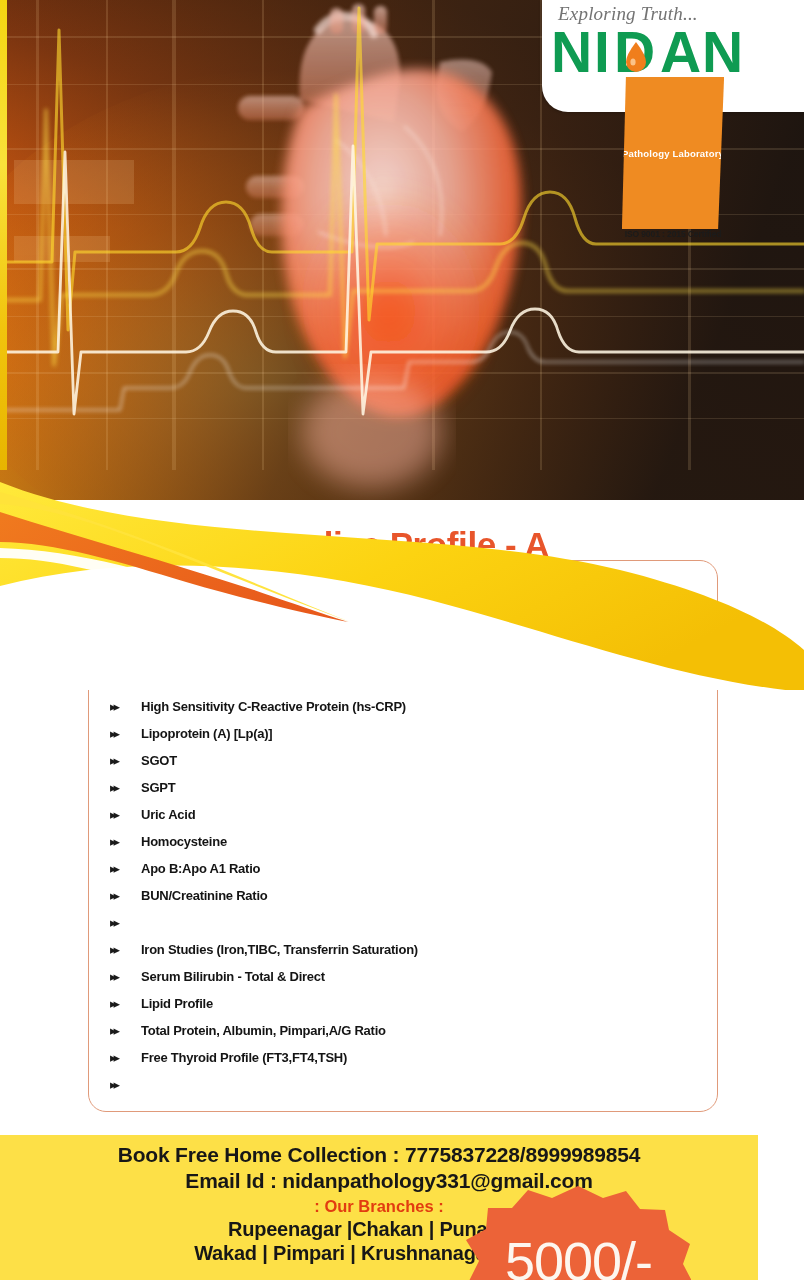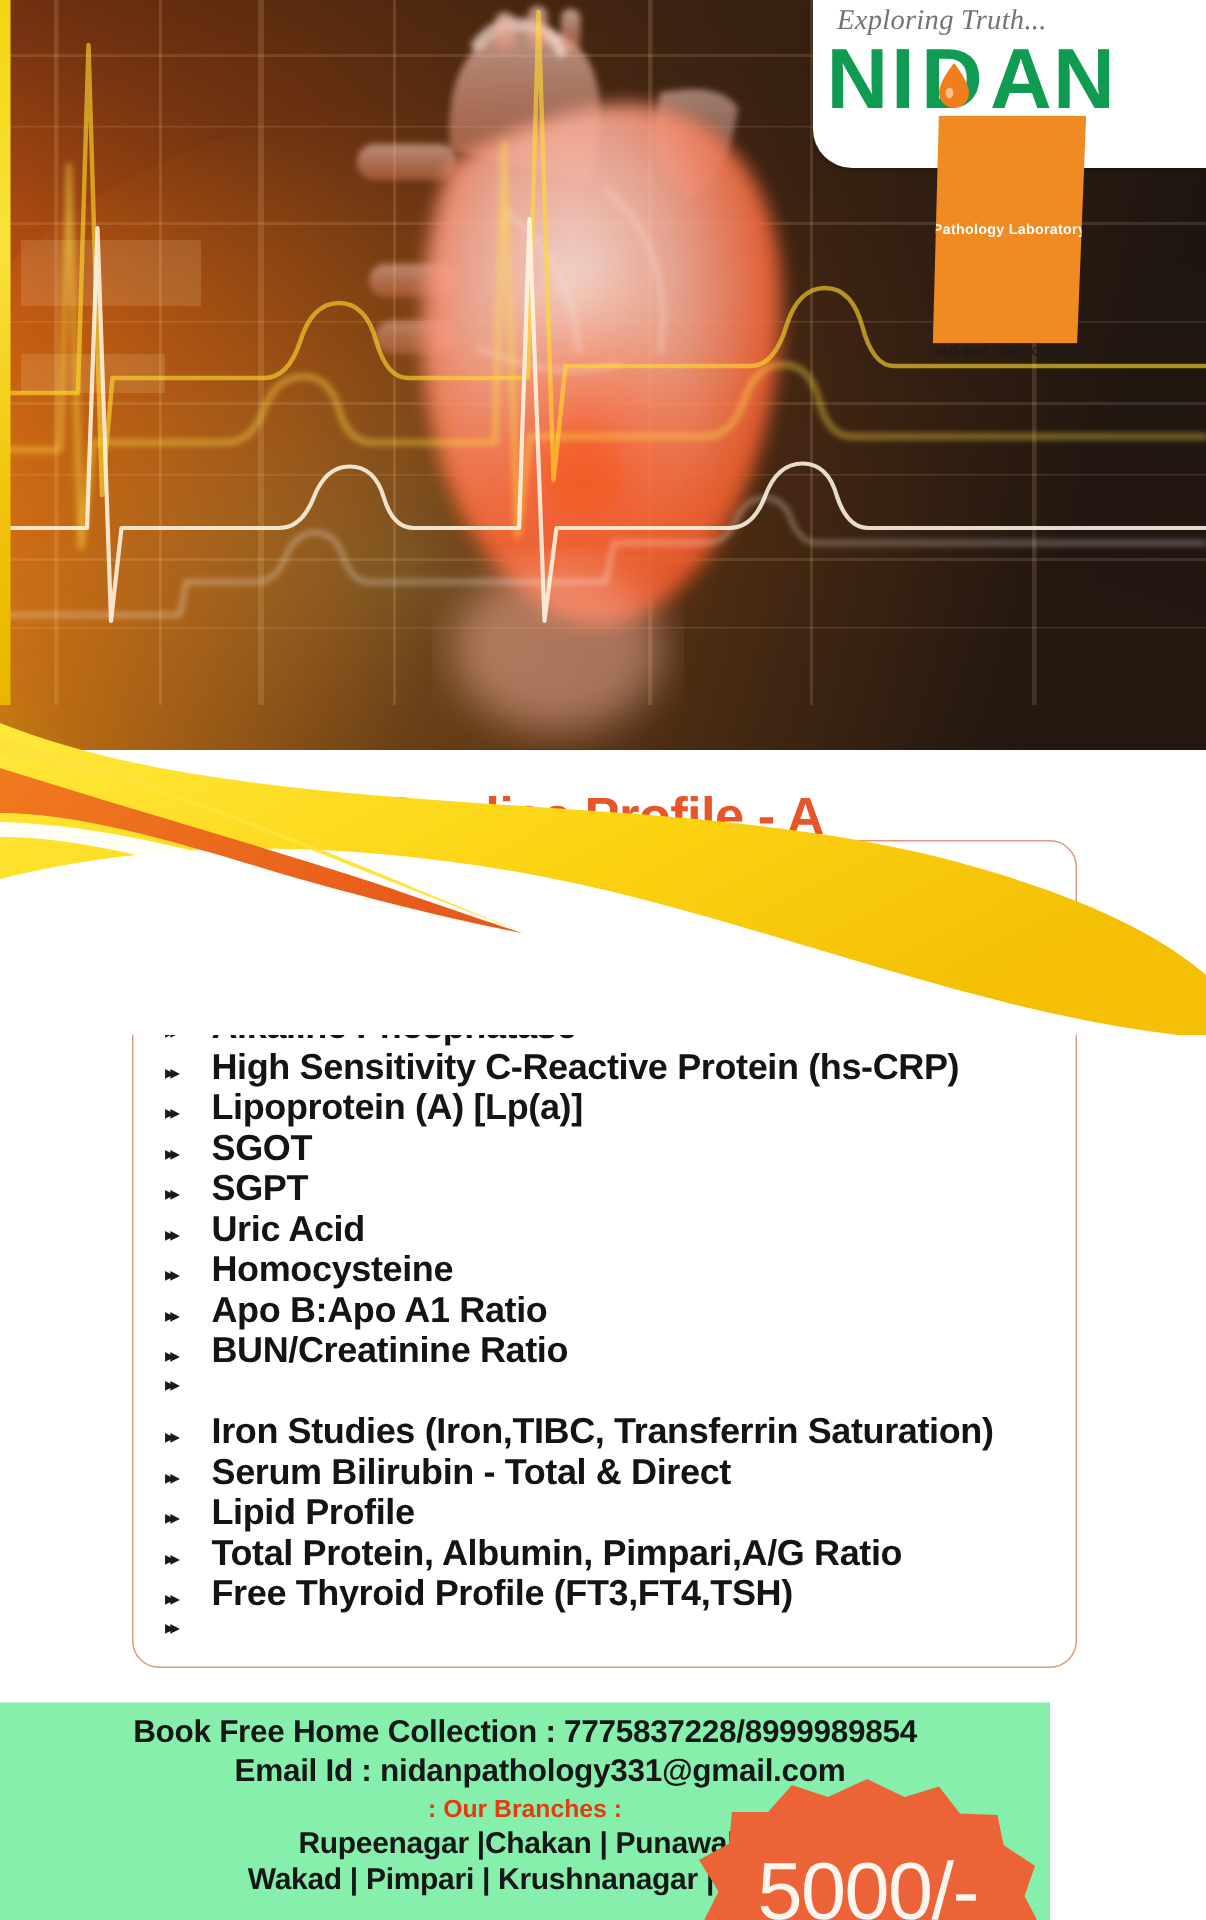--- a/index.html
+++ b/index.html
@@ -56,32 +56,32 @@
     position:absolute; left:50%; transform:translateX(-50%); top:123px;
     background:#e8683c; border-radius:9px; padding:7px 26px 9px 26px; z-index:5;
     box-shadow:0 1px 2px rgba(0,0,0,.12);
   }
   .badge span { font-size:25px; font-weight:bold; color:#fff; letter-spacing:-.2px; }
 
   .list { position:absolute; left:110px; top:187px; width:600px; z-index:4; }
   .list-item { display:flex; align-items:baseline; height:27px; }
   .chev { width:31px; flex:0 0 31px; color:#1a1a1a; font-size:13px; line-height:1;
           letter-spacing:-3px; padding-top:2px; }
-  .li-txt { font-size:24px; font-weight:bold; color:#141414; letter-spacing:-.25px; white-space:nowrap; }
+  .li-txt { font-size:13px; font-weight:bold; color:#141414; letter-spacing:-.25px; white-space:nowrap; }
 
   .price { position:absolute; left:466px; top:752px; width:225px; height:160px; z-index:8; }
   .price svg { display:block; }
   .price-txt {
     position:absolute; inset:0; display:flex; align-items:center; justify-content:center;
     font-size:54px; color:#fdf6ef; font-family:"Liberation Sans", sans-serif; letter-spacing:-1px;
     padding-bottom:3px;
   }
 
   
-  .footer { position:absolute; left:0; top:1135px; width:700px; height:145px; background:#86efac;
+  .footer { position:absolute; left:0; top:1135px; width:758px; height:145px; background:#fde047;
             display:flex; flex-direction:column; align-items:center; padding-top:8px; }
   .f-line1 { font-size:21px; font-weight:bold; color:#171717; letter-spacing:-.2px; }
   .f-line2 { font-size:21px; font-weight:bold; color:#171717; margin-top:2px; letter-spacing:-.2px;margin-left:20px; }
   .f-branches { font-size:16.5px; font-weight:bold; color:#e23c10; margin-top:4px; }
   .f-b1 { font-size:20px; font-weight:bold; color:#171717; margin-top:2px; letter-spacing:-.2px; }
   .f-b2 { font-size:20px; font-weight:bold; color:#171717; margin-top:1px; letter-spacing:-.2px; }
 </style>
 </head>
 <body>
 

